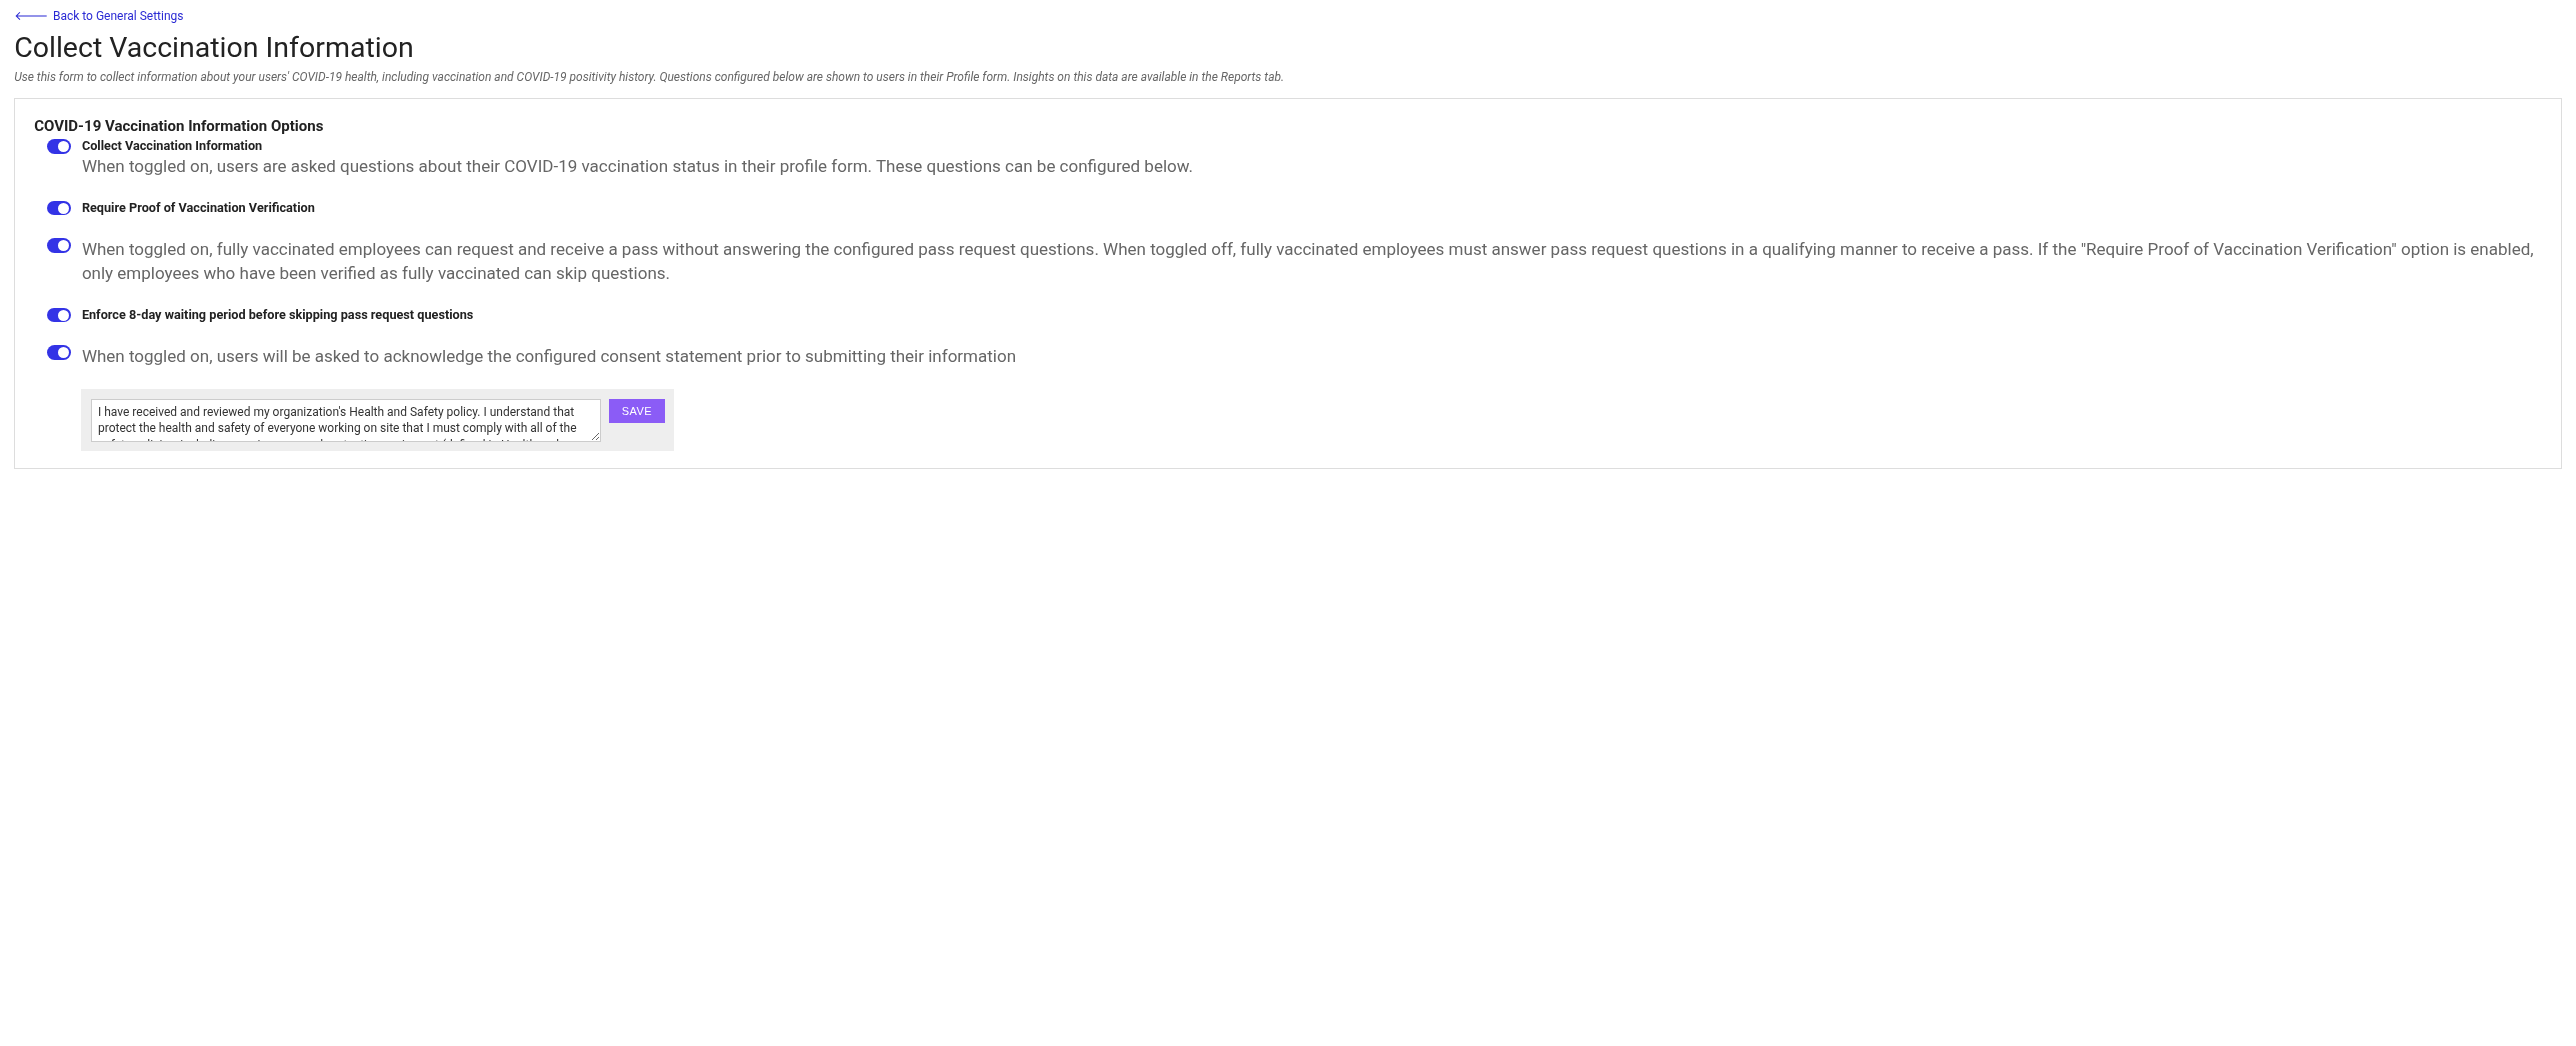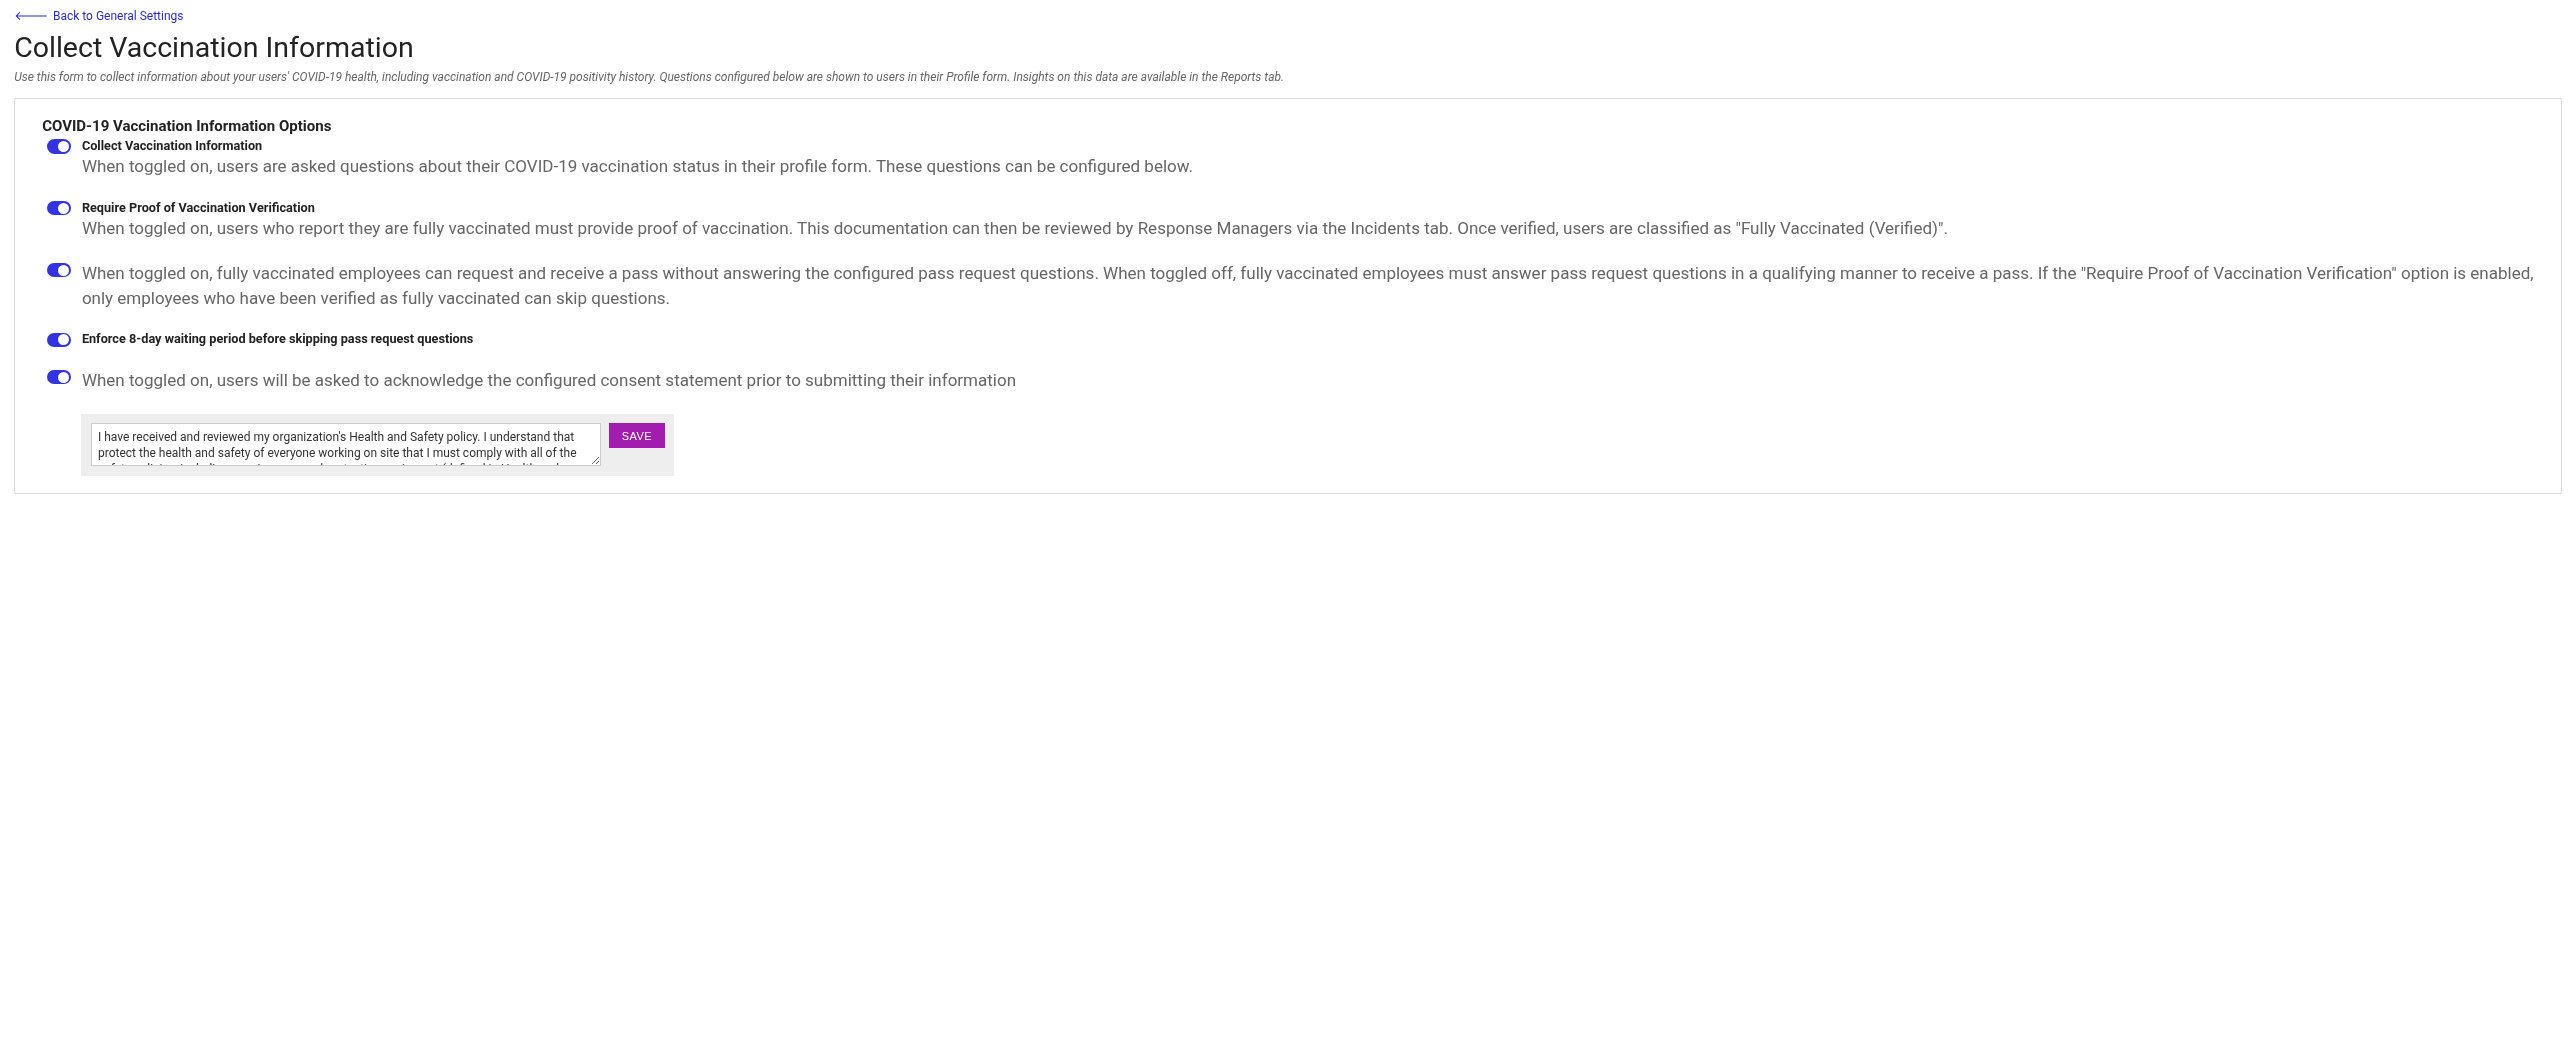--- a/index.html
+++ b/index.html
@@ -41,21 +41,20 @@
     }
     .panel {
       border: 0.8px solid #ddd;
       padding: 17.4px 19px;
     }
     .panel-title {
       font-size: 15px;
       font-weight: 700;
       color: #222;
       margin-bottom: 3.2px;
-      margin-left: 8px;
     }
     .panel-subtitle {
       font-size: 12px;
       color: #666;
       margin-bottom: 19px;
     }
     .option-row {
       display: flex;
       align-items: flex-start;
       gap: 11px;
@@ -116,21 +115,21 @@
       font-size: 12px;
       font-family: inherit;
       color: #333;
       border: 0.8px solid #ccc;
       background: #fff;
       resize: both;
       overflow-y: scroll;
       line-height: 1.35;
     }
     .save-button {
-      background: #a21caf;
+      background: #8b5cf6;
       color: #fff;
       border: none;
       padding: 6.3px 12.7px;
       font-size: 11px;
       font-weight: 500;
       letter-spacing: 0.4px;
       cursor: pointer;
     }
   </style>
 </head>
@@ -154,21 +153,20 @@
     <div class="option-body">
       <div class="option-title">Collect Vaccination Information</div>
       <div class="option-desc">When toggled on, users are asked questions about their COVID-19 vaccination status in their profile form. These questions can be configured below.</div>
     </div>
   </div>
 
   <div class="option-row">
     <div class="toggle"></div>
     <div class="option-body">
       <div class="option-title">Require Proof of Vaccination Verification</div>
-      <div class="option-desc">When toggled on, users who report they are fully vaccinated must provide proof of vaccination. This documentation can then be reviewed by Response Managers via the Incidents tab. Once verified, users are classified as "Fully Vaccinated (Verified)".</div>
     </div>
   </div>
 
   <div class="option-row">
     <div class="toggle"></div>
     <div class="option-body">
       <div class="option-desc">When toggled on, fully vaccinated employees can request and receive a pass without answering the configured pass request questions. When toggled off, fully vaccinated employees must answer pass request questions in a qualifying manner to receive a pass. If the "Require Proof of Vaccination Verification" option is enabled, only employees who have been verified as fully vaccinated can skip questions.</div>
     </div>
   </div>
 

